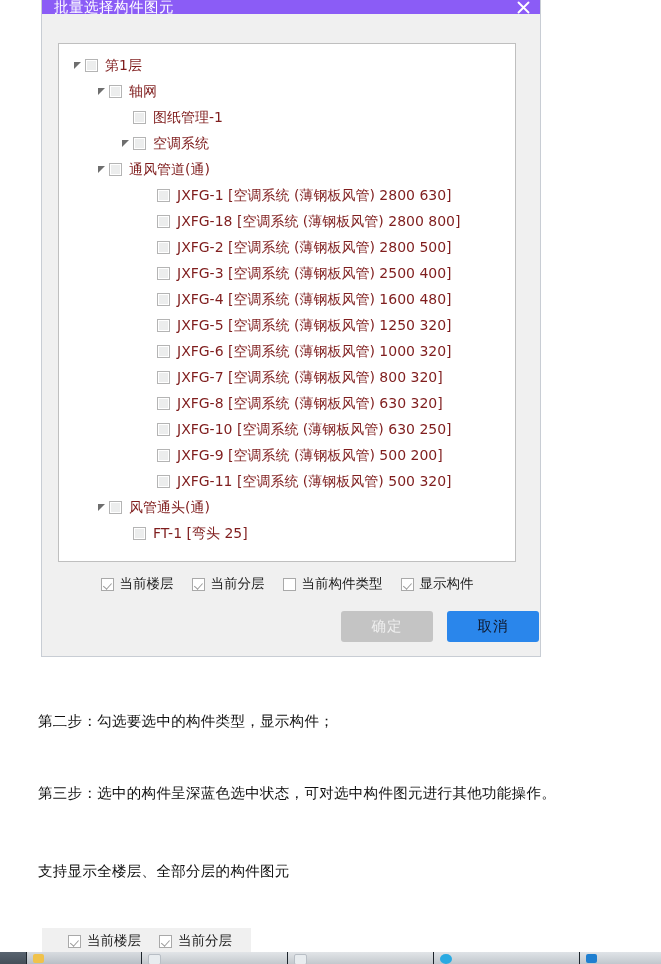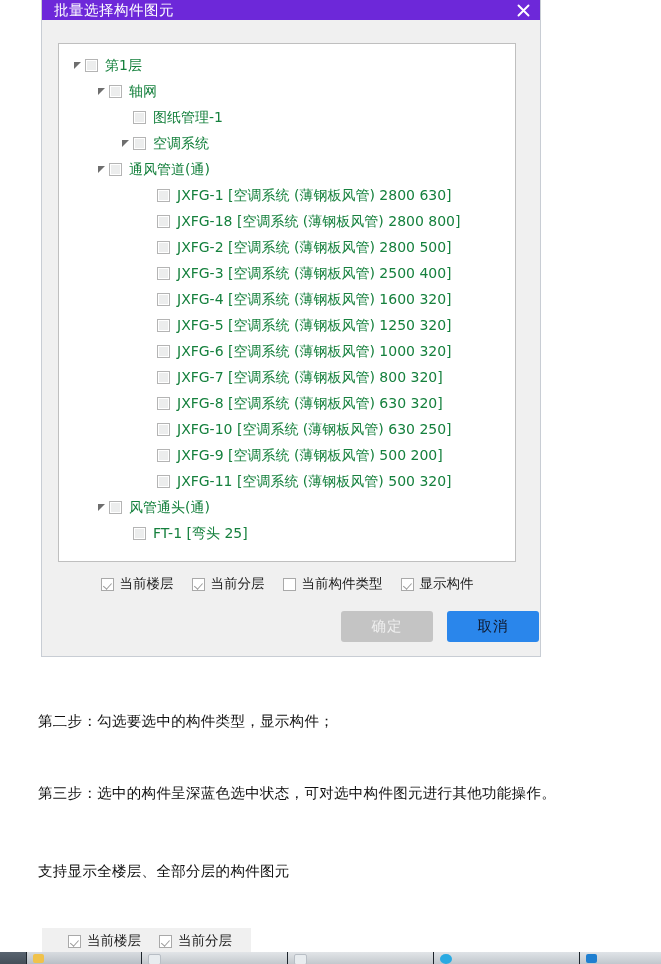--- a/index.html
+++ b/index.html
@@ -21,22 +21,22 @@
     left: 41px;
     top: 0px;
     width: 500px;
     height: 657px;
     background: #f0f0f0;
     border: 1px solid #c8cdd4;
     border-top: none;
     box-sizing: border-box;
   }
   .dialog-titlebar {
-    height: 20px;
-    background: #6d28d9;
+    height: 14px;
+    background: #8b5cf6;
     display: flex;
     align-items: center;
     justify-content: space-between;
     padding: 0 0 0 12px;
     box-sizing: border-box;
     gap: 25px;
   }
   .dialog-title {
     color: #ffffff;
     font-size: 14.5px;
@@ -67,21 +67,21 @@
   }
   .tree-inner {
     padding: 8px 0 0 0;
   }
   .tree-row {
     height: 26px;
     display: flex;
     align-items: center;
     white-space: nowrap;
     font-size: 14px;
-    color: #15803d;
+    color: #7f1d1d;
     cursor: default;
   }
   .tw-indent { display: inline-block; flex: none; }
   .tw-lvl0 { width: 10px; }
   .tw-lvl1 { width: 34px; }
   .tw-lvl2 { width: 58px; }
   .tw-lvl3 { width: 82px; }
 
   .tri {
     width: 16px;
@@ -339,21 +339,21 @@
         <div class="tree-row">
           <span class="tw-indent tw-lvl3"></span>
           <span class="tri empty"></span>
           <span class="cb"></span>
           <span class="tree-label">JXFG-3 [空调系统 (薄钢板风管) 2500 400]</span>
         </div>
         <div class="tree-row">
           <span class="tw-indent tw-lvl3"></span>
           <span class="tri empty"></span>
           <span class="cb"></span>
-          <span class="tree-label">JXFG-4 [空调系统 (薄钢板风管) 1600 320]</span>
+          <span class="tree-label">JXFG-4 [空调系统 (薄钢板风管) 1600 480]</span>
         </div>
         <div class="tree-row">
           <span class="tw-indent tw-lvl3"></span>
           <span class="tri empty"></span>
           <span class="cb"></span>
           <span class="tree-label">JXFG-5 [空调系统 (薄钢板风管) 1250 320]</span>
         </div>
         <div class="tree-row">
           <span class="tw-indent tw-lvl3"></span>
           <span class="tri empty"></span>

